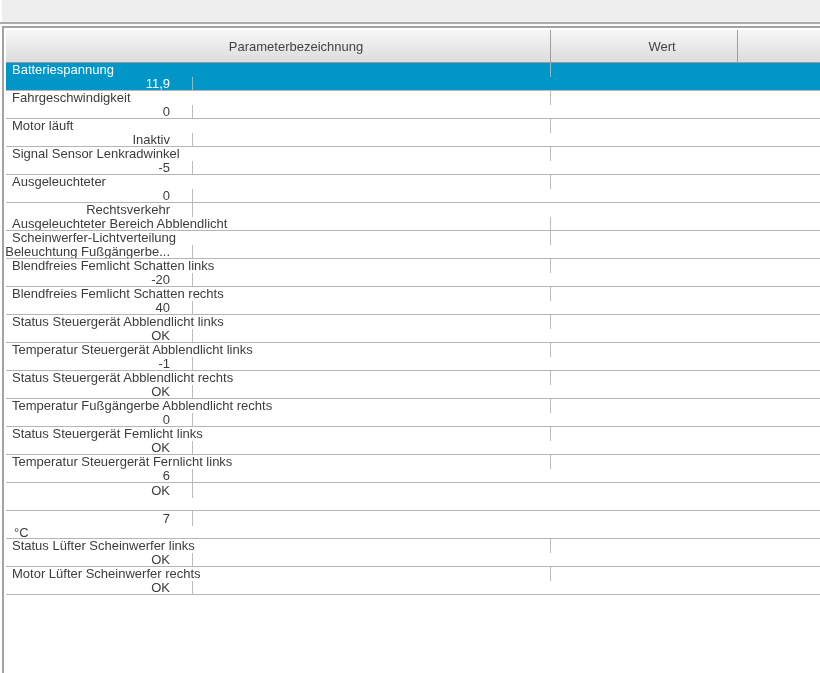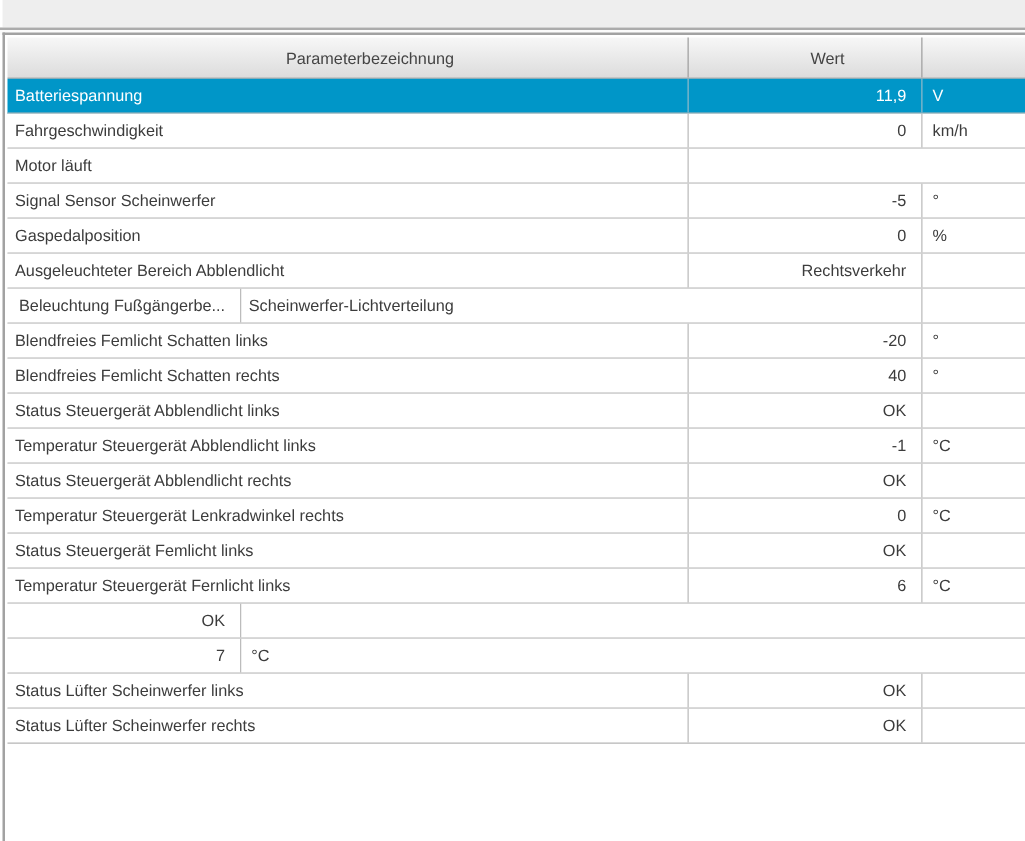--- a/index.html
+++ b/index.html
@@ -48,29 +48,30 @@
     color:#444444;
     border-right:1px solid #9f9f9f;
     box-sizing:border-box;
     overflow:hidden;white-space:nowrap;padding-left:36px;
   }
   .grid-row{
     display:flex;
     height:27px;
     border-bottom:1px solid #b5b5b5;
     background:#ffffff;
+    flex-direction:column;
   }
   .cell{
     display:flex;align-items:center;
     box-sizing:border-box;
     border-right:1px solid #bcbcbc;
     overflow:hidden;white-space:nowrap;
   }
   .c-name {width:545px;padding-left:6px;}
-  .c-value{width:187px;justify-content:flex-end;padding-right:12px;}
+  .c-value{width:187px;justify-content:flex-end;padding-right:22px;}
   .c-unit {flex:1;padding-left:8px;border-right:none;}
   .h-name {width:545px;}
   .h-value{width:187px;text-align:center;}
   .h-unit {flex:1;border-right:none;}
   .grid-row.selected{color:#ffffff;}
   .grid-row.selected .cell{border-right-color:#8fb9c9;}
 </style>
 </head>
 <body>
 
@@ -93,40 +94,41 @@
             <div class="cell c-value">11,9</div>
             <div class="cell c-unit">V</div>
           </div>
           <div class="grid-row">
             <div class="cell c-name">Fahrgeschwindigkeit</div>
             <div class="cell c-value">0</div>
             <div class="cell c-unit">km/h</div>
           </div>
           <div class="grid-row">
             <div class="cell c-name">Motor läuft</div>
+            <div class="cell c-value">Inaktiv</div>
             <div class="cell c-unit"></div>
           </div>
           <div class="grid-row">
-            <div class="cell c-name">Signal Sensor Scheinwerfer</div>
+            <div class="cell c-name">Signal Sensor Lenkradwinkel</div>
             <div class="cell c-value">-5</div>
             <div class="cell c-unit">°</div>
           </div>
           <div class="grid-row">
-            <div class="cell c-name">Gaspedalposition</div>
+            <div class="cell c-name">Ausgeleuchteter</div>
             <div class="cell c-value">0</div>
             <div class="cell c-unit">%</div>
           </div>
           <div class="grid-row">
+            <div class="cell c-value">Rechtsverkehr</div>
             <div class="cell c-name">Ausgeleuchteter Bereich Abblendlicht</div>
-            <div class="cell c-value">Rechtsverkehr</div>
             <div class="cell c-unit"></div>
           </div>
           <div class="grid-row">
+            <div class="cell c-name">Scheinwerfer-Lichtverteilung</div>
             <div class="cell c-value">Beleuchtung Fußgängerbe...</div>
-            <div class="cell c-name">Scheinwerfer-Lichtverteilung</div>
             <div class="cell c-unit"></div>
           </div>
           <div class="grid-row">
             <div class="cell c-name">Blendfreies Femlicht Schatten links</div>
             <div class="cell c-value">-20</div>
             <div class="cell c-unit">°</div>
           </div>
           <div class="grid-row">
             <div class="cell c-name">Blendfreies Femlicht Schatten rechts</div>
             <div class="cell c-value">40</div>
@@ -141,21 +143,21 @@
             <div class="cell c-name">Temperatur Steuergerät Abblendlicht links</div>
             <div class="cell c-value">-1</div>
             <div class="cell c-unit">°C</div>
           </div>
           <div class="grid-row">
             <div class="cell c-name">Status Steuergerät Abblendlicht rechts</div>
             <div class="cell c-value">OK</div>
             <div class="cell c-unit"></div>
           </div>
           <div class="grid-row">
-            <div class="cell c-name">Temperatur Steuergerät Lenkradwinkel rechts</div>
+            <div class="cell c-name">Temperatur Fußgängerbe Abblendlicht rechts</div>
             <div class="cell c-value">0</div>
             <div class="cell c-unit">°C</div>
           </div>
           <div class="grid-row">
             <div class="cell c-name">Status Steuergerät Femlicht links</div>
             <div class="cell c-value">OK</div>
             <div class="cell c-unit"></div>
           </div>
           <div class="grid-row">
             <div class="cell c-name">Temperatur Steuergerät Fernlicht links</div>
@@ -169,21 +171,21 @@
           <div class="grid-row">
             <div class="cell c-value">7</div>
             <div class="cell c-unit">°C</div>
           </div>
           <div class="grid-row">
             <div class="cell c-name">Status Lüfter Scheinwerfer links</div>
             <div class="cell c-value">OK</div>
             <div class="cell c-unit"></div>
           </div>
           <div class="grid-row">
-            <div class="cell c-name">Status Lüfter Scheinwerfer rechts</div>
+            <div class="cell c-name">Motor Lüfter Scheinwerfer rechts</div>
             <div class="cell c-value">OK</div>
             <div class="cell c-unit"></div>
           </div>
         </div>
 
     </div>
   </div>
 </div>
 
 </body></html>

